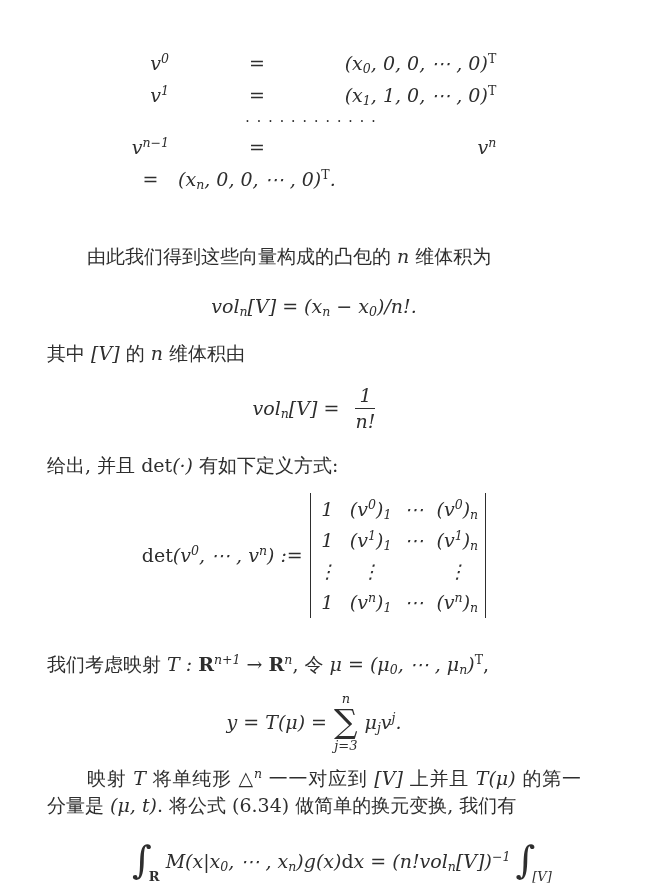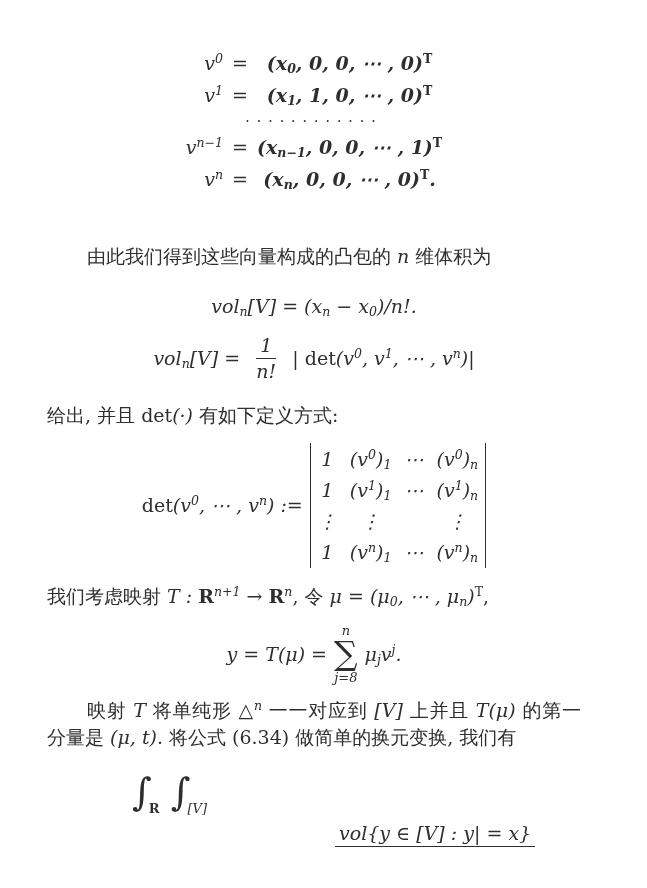--- a/index.html
+++ b/index.html
@@ -27,21 +27,21 @@
   
   .eq-center { text-align: center; }
   .eq1-grid {
     display: inline-grid;
     grid-template-columns: max-content max-content max-content;
     column-gap: 9px; row-gap: 10px;
     align-items: baseline;
     margin-top: 2px;
   }
   .eq1-lhs { text-align: right; }
-  .eq1-rhs { text-align: center; font-weight: bold; }
+  .eq1-rhs { text-align: right; }
   .eq1-dots {
     grid-column: 1 / -1;
     text-align: center;
     font-size: 14px;
     letter-spacing: 7px;
     font-style: normal;
     line-height: 10px;
   }
 
   
@@ -80,21 +80,21 @@
   .int-line1 { display: flex; align-items: center; margin: 26px 0 0 85px; }
   .int-line2 { display: flex; align-items: center; gap: 8px; margin: 14px 0 0 288px; }
 
   
   .m-para1 { margin-top: 53px; }
   .m-eq2   { margin-top: 25px; }
   .m-para2 { margin-top: 23px; }
   .m-eq3   { margin-top: 17px; gap: 16px; }
   .m-para3 { margin-top: 19px; }
   .m-eq4   { margin-top: 14px; }
-  .m-para4 { margin-top: 15px; }
+  .m-para4 { margin-top: 33px; }
   .m-eq5   { margin-top: 14px; }
   .m-para5 { margin-top: 13px; }
 </style>
 </head>
 <body>
 
 <div class="page">
 
   <div class="eq-center">
     <div class="eq1-grid math">
@@ -103,40 +103,39 @@
       <span class="eq1-rhs">(x<sub>0</sub>, 0, 0, ⋯ , 0)<sup><span class="mr">T</span></sup></span>
 
       <span class="eq1-lhs">v<sup>1</sup></span>
       <span>=</span>
       <span class="eq1-rhs">(x<sub>1</sub>, 1, 0, ⋯ , 0)<sup><span class="mr">T</span></sup></span>
 
       <span class="eq1-dots">············</span>
 
       <span class="eq1-lhs">v<sup>n−1</sup></span>
       <span>=</span>
-      <span class="eq1-rhs">(x<sub>n−1</sub>, 0, 0, ⋯ , 1)<sup><span class="mr">T</span></sup></span>
 
       <span class="eq1-lhs">v<sup>n</sup></span>
       <span>=</span>
       <span class="eq1-rhs">(x<sub>n</sub>, 0, 0, ⋯ , 0)<sup><span class="mr">T</span></sup>.</span>
     </div>
   </div>
 
   <p class="para indent m-para1">由此我们得到这些向量构成的凸包的 <span class="mm">n</span> 维体积为</p>
 
   <div class="eq-center math m-eq2">vol<sub>n</sub>[V] = (x<sub>n</sub> − x<sub>0</sub>)/n!.</div>
 
+  <p class="para m-para2">其中 <span class="mm">[V]</span> 的 <span class="mm">n</span> 维体积由</p>
 
   <div class="eq-flex math m-eq3">
     <span>vol<sub>n</sub>[V] =</span>
     <span class="frac">
       <span class="num">1</span>
       <span class="den">n!</span>
     </span>
-    <span>| <span class="mr">det</span>(v<sup>0</sup>, v<sup>1</sup>, ⋯ , v<sup>n</sup>)|</span>
   </div>
 
   <p class="para m-para3">给出, 并且 <span class="mm"><span class="mr">det</span>(·)</span> 有如下定义方式:</p>
 
   <div class="eq-flex math m-eq4">
     <span><span class="mr">det</span>(v<sup>0</sup>, ⋯ , v<sup>n</sup>) :=</span>
     <span class="det-matrix">
       <span>1</span>
       <span>(v<sup>0</sup>)<sub>1</sub></span>
       <span>⋯</span>
@@ -159,32 +158,33 @@
     </span>
   </div>
 
   <p class="para m-para4">我们考虑映射 <span class="mm">T : <span class="mb">R</span><sup>n+1</sup> → <span class="mb">R</span><sup>n</sup></span>, 令 <span class="mm">μ = (μ<sub>0</sub>, ⋯ , μ<sub>n</sub>)<sup><span class="mr">T</span></sup></span>,</p>
 
   <div class="eq-flex math m-eq5">
     <span>y = T(μ) =</span>
     <span class="sum">
       <span>n</span>
       <span class="sym">∑</span>
-      <span>j=8</span>
+      <span>j=3</span>
     </span>
     <span>μ<sub>j</sub>v<sup>j</sup>.</span>
   </div>
 
   <p class="para indent m-para5">映射 <span class="mm">T</span> 将单纯形 <span class="mm">△<sup>n</sup></span> 一一对应到 <span class="mm">[V]</span> 上并且 <span class="mm">T(μ)</span> 的第一分量是 <span class="mm">(μ, t)</span>. 将公式 (6.34) 做简单的换元变换, 我们有</p>
 
   <div class="math int-line1">
     <span class="int">
       <span class="sym">∫</span>
       <span class="isub"><span class="mb">R</span></span>
     </span>
+    <span>M(x|x<sub>0</sub>, ⋯ , x<sub>n</sub>)g(x)<span class="mr">d</span>x = (n!vol<sub>n</sub>[V])<sup>−1</sup></span>
     <span class="int" style="margin-left:5px">
       <span class="sym">∫</span>
       <span class="isub">[V]</span>
     </span>
   </div>
 
   <div class="math int-line2">
 
     <span class="frac">
       <span class="num">vol{y ∈ [V] : y| = x}</span>

